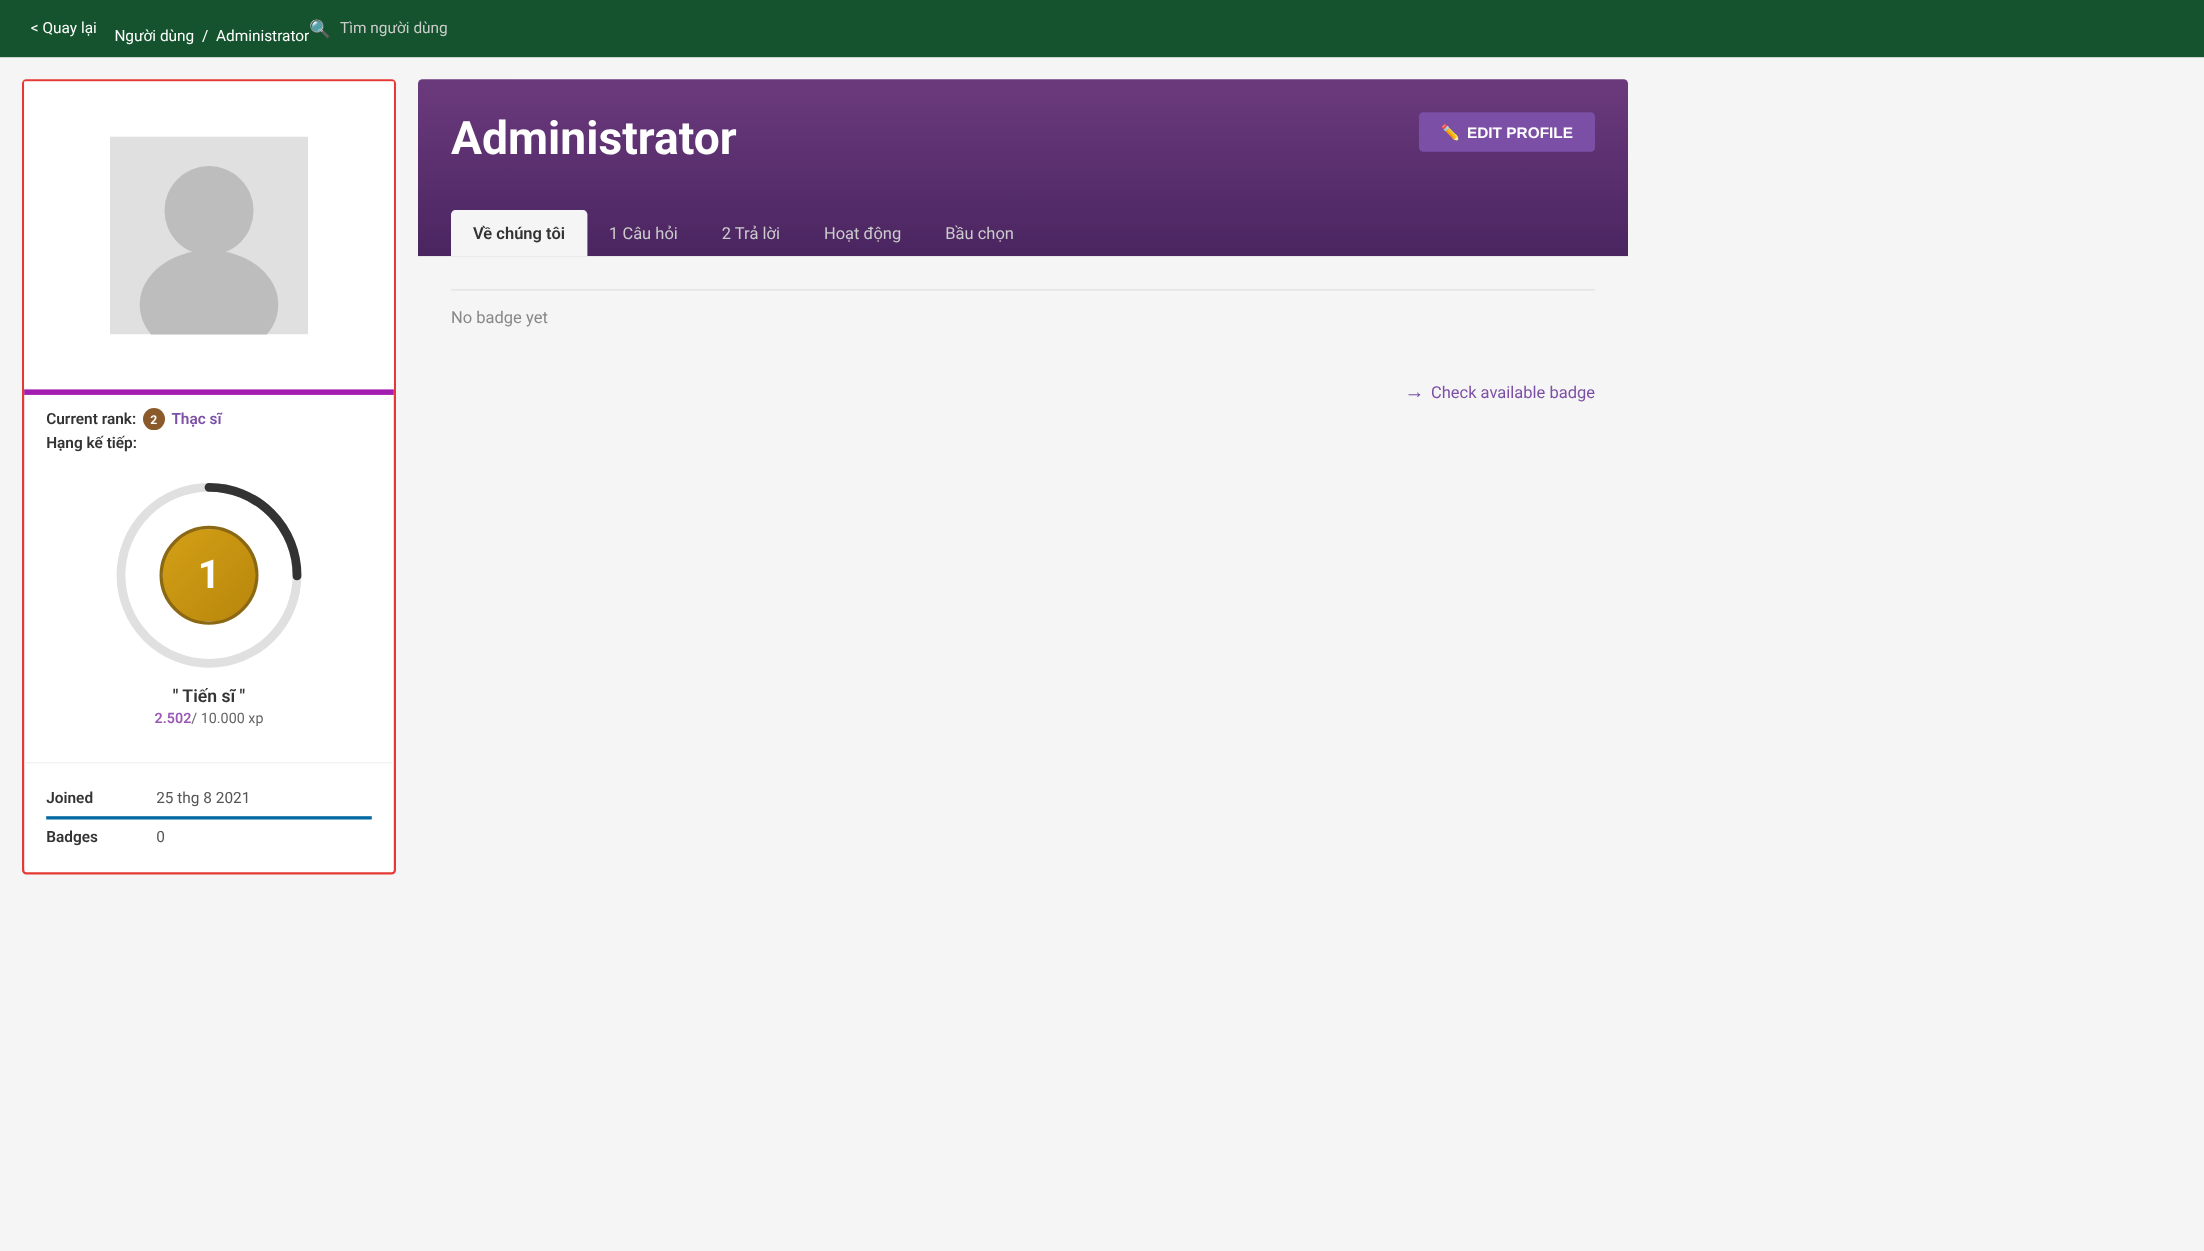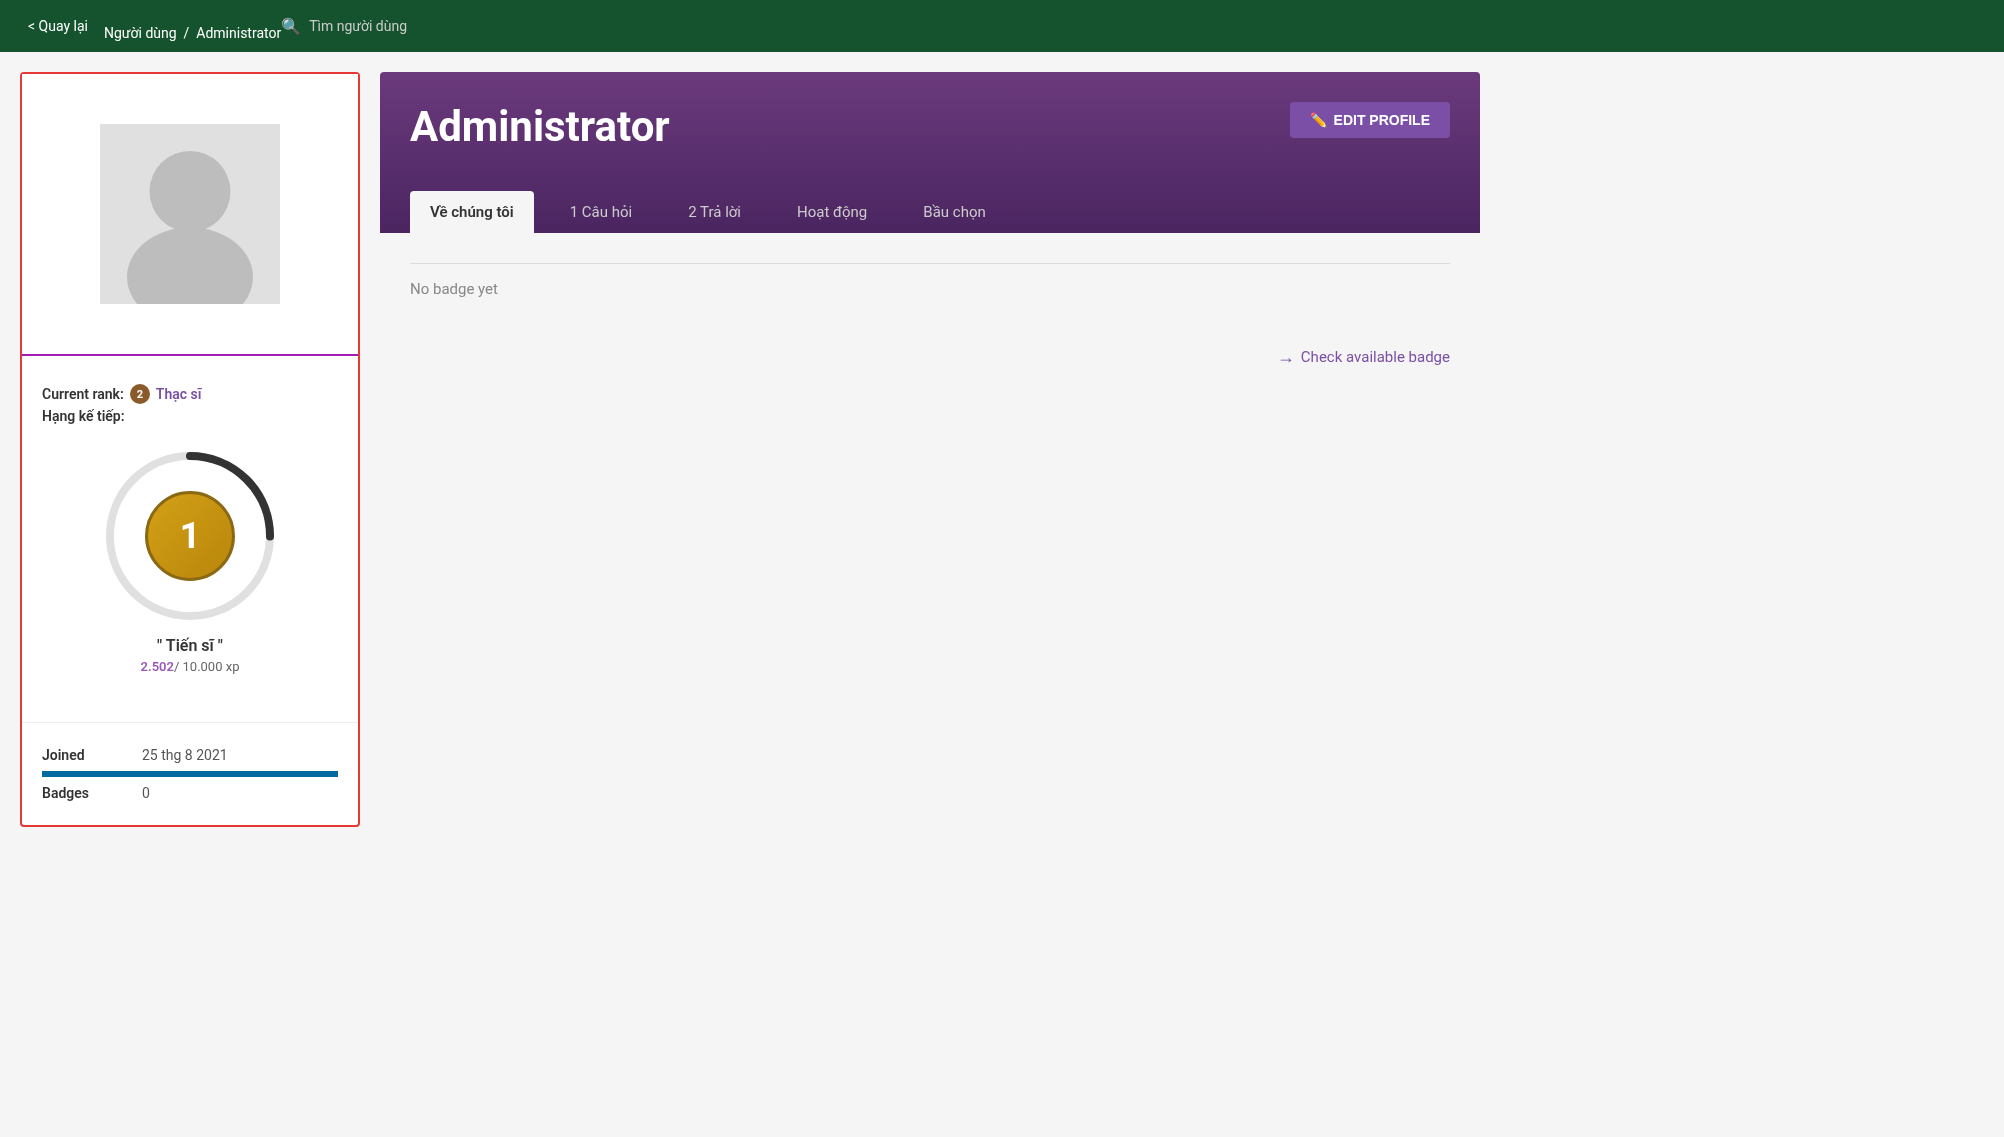--- a/index.html
+++ b/index.html
@@ -89,22 +89,22 @@
       justify-content: center;
       align-items: center;
     }
 
     .avatar-svg {
       width: 180px;
       height: 180px;
     }
 
     .rank-section {
-      padding: 28px 20px;
-      border-top: 2px solid #a21caf;
+      padding: 12px 20px;
+      border-top: 5px solid #a21caf;
     }
 
     .rank-row {
       display: flex;
       align-items: center;
       gap: 6px;
       font-size: 14px;
       margin-bottom: 4px;
     }
 
@@ -205,21 +205,21 @@
     .info-section {
       padding: 16px 20px;
       border-top: 1px solid #eee;
     }
 
     .info-row {
       display: flex;
       gap: 20px;
       padding: 8px 0;
       font-size: 14px;
-      border-bottom: 6px solid #0369a1;
+      border-bottom: 3px solid #0369a1;
     }
 
     .info-row:last-child {
       border-bottom: none;
     }
 
     .info-key {
       font-weight: 600;
       color: #333;
       min-width: 80px;
@@ -264,21 +264,21 @@
       font-weight: 600;
       cursor: pointer;
       display: flex;
       align-items: center;
       gap: 6px;
     }
 
     
     .tabs-bar {
       display: flex;
-      gap: 16px;
+      gap: 0;
     }
 
     .tab-item {
       padding: 12px 20px;
       color: #ccc;
       font-size: 15px;
       cursor: pointer;
       border-radius: 4px 4px 0 0;
       white-space: nowrap;
     }

